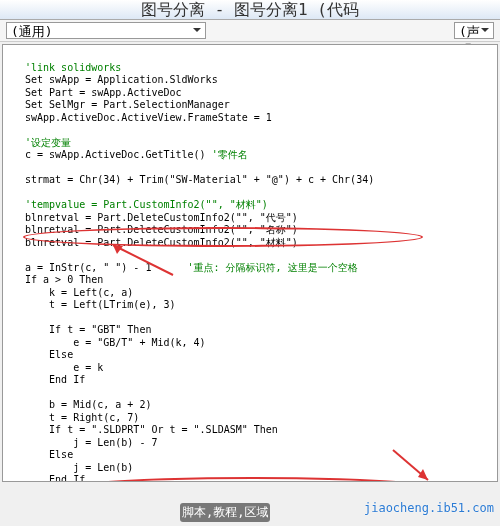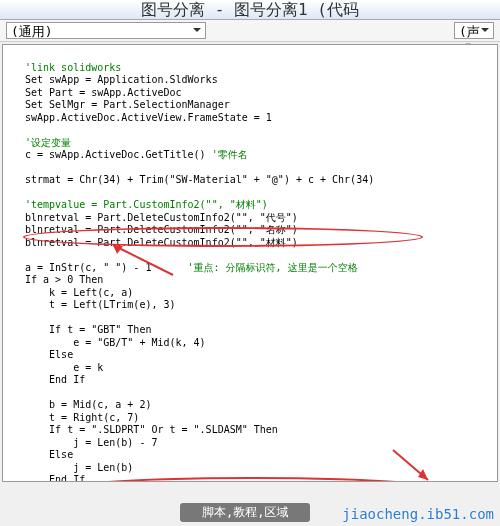--- a/index.html
+++ b/index.html
@@ -12,22 +12,22 @@
 .dd-right{margin-left:auto;width:40px}
 .editor{background:#fff;border:1px solid #999;margin:2px;height:438px;overflow:hidden;padding:4px 2px 2px 22px;position:relative}
 .code{font-family:Consolas,"SimSun",monospace;font-size:10px;line-height:12.5px;white-space:pre;color:#000}
 .c{color:#008000}
 .ellipse{position:absolute;border:2px solid #d33;border-radius:50%;pointer-events:none}
 .el1{left:20px;top:182px;width:400px;height:20px}
 .el2{left:20px;top:432px;width:458px;height:36px}
 .arrow{position:absolute;pointer-events:none}
 .arrow line{stroke:#d33;stroke-width:2}
 .arrow polygon{fill:#d33}
-.watermark{position:absolute;bottom:4px;right:6px;font-size:14px;color:#2b7bd4;text-shadow:0 0 2px #fff}
-.wm2{position:absolute;bottom:4px;left:180px;font-size:12px;color:#fff;background:rgba(40,40,40,.6);padding:1px 22px;border-radius:3px}
+.watermark{position:absolute;bottom:11px;right:6px;font-size:12px;color:#2b7bd4;text-shadow:0 0 2px #fff}
+.wm2{position:absolute;bottom:4px;left:180px;font-size:12px;color:#fff;background:rgba(40,40,40,.6);padding:1px 2px;border-radius:3px}
 </style>
 </head>
 <body>
 
 <div class="titlebar">图号分离 - 图号分离1 (代码</div>
 
 <div class="toolbar">
   <div class="dropdown dd-left">(通用)</div>
   <div class="dropdown dd-right">(声明</div>
 </div>

